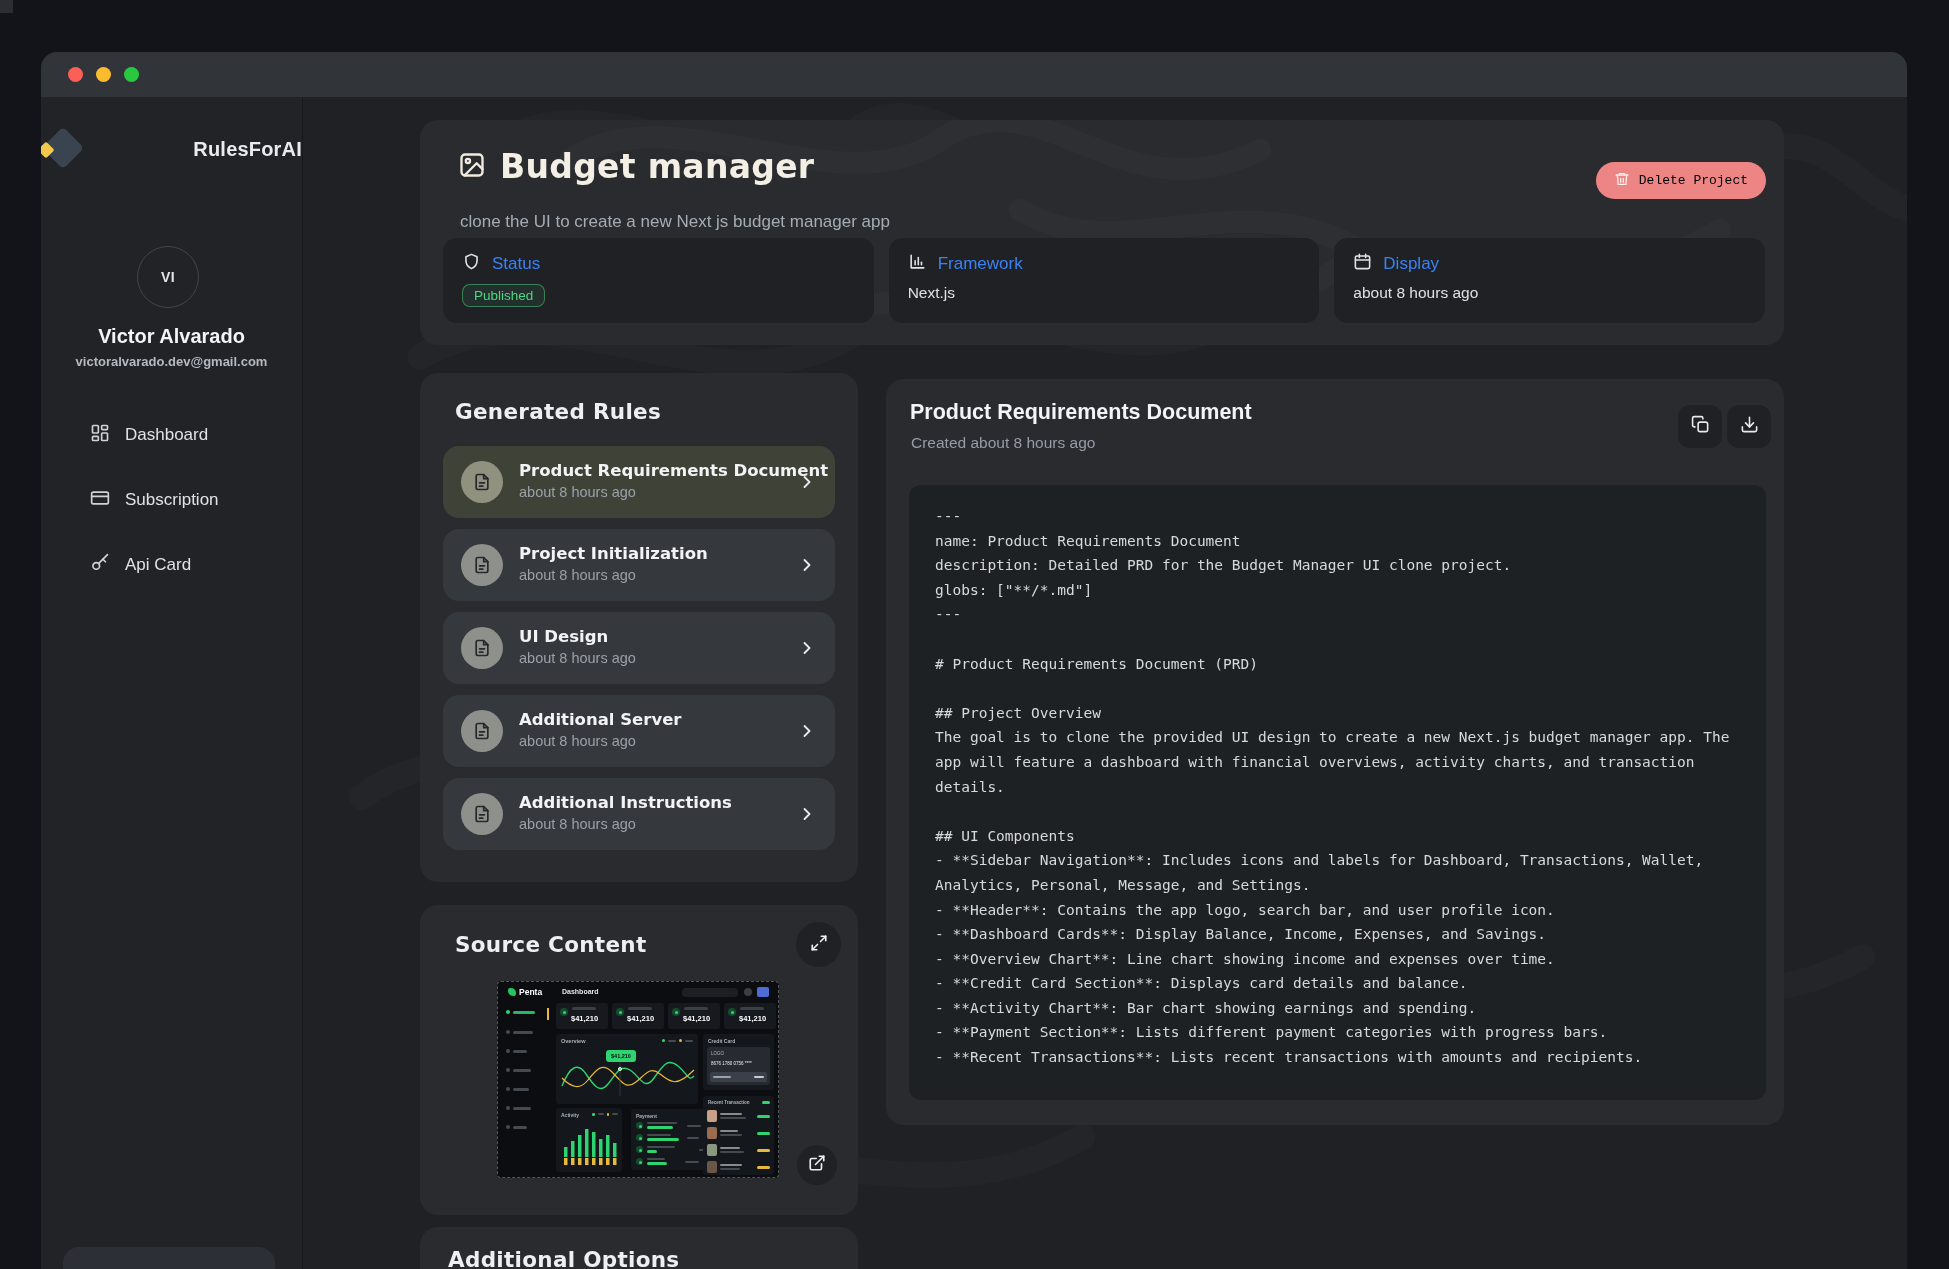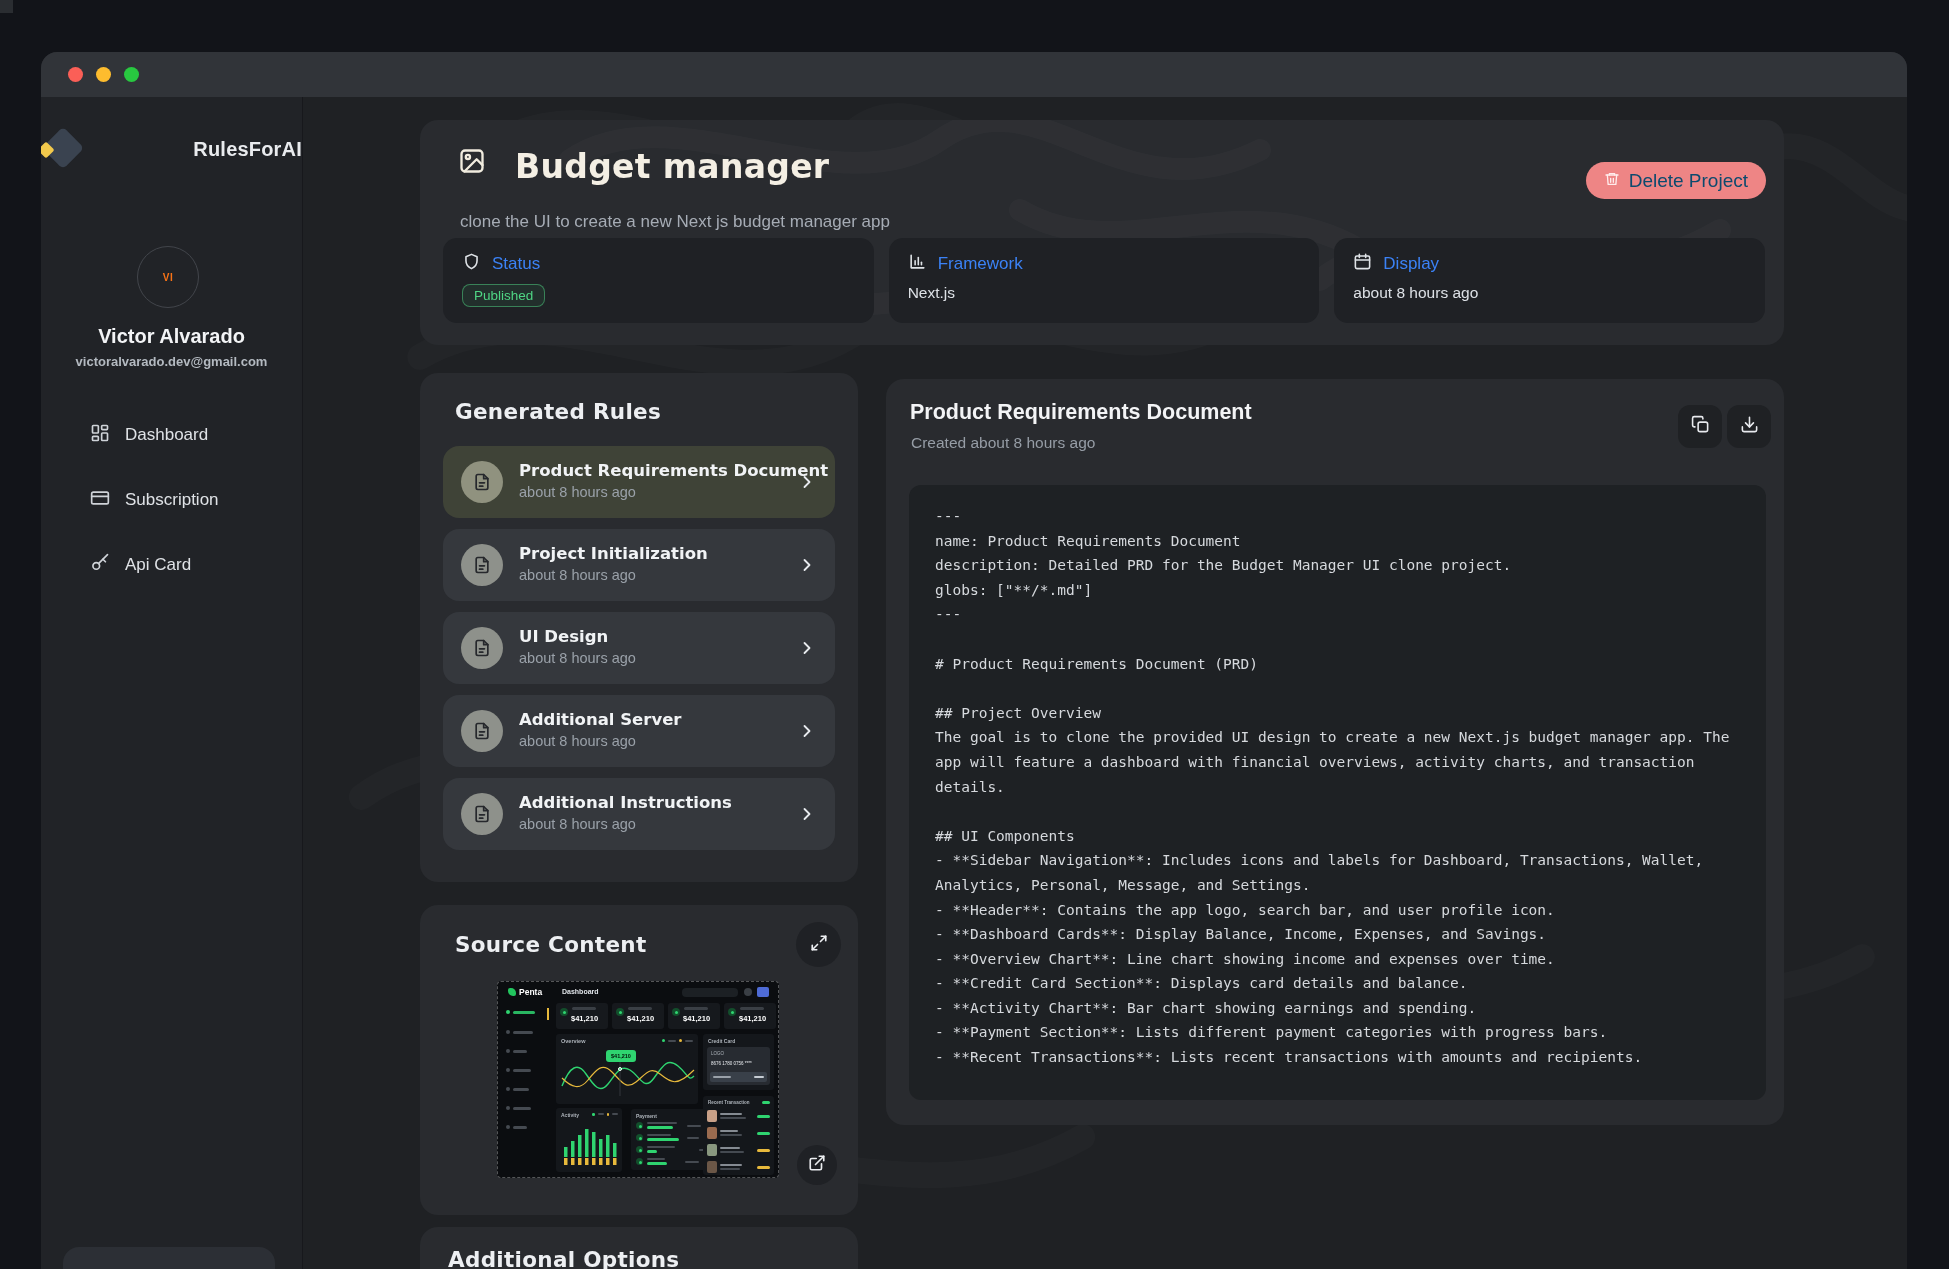--- a/index.html
+++ b/index.html
@@ -16,43 +16,43 @@
 
   .winbody { position:absolute; top:45px; left:0; right:0; bottom:0; display:flex; }
 
   
   .sidebar { position:relative; width:262px; flex:0 0 262px; background:#212327; border-right:1px solid #17181c; }
   .brand { position:absolute; left:0; top:32px; width:100%; display:flex; align-items:center; justify-content:space-between; gap:12px; }
   .diamond-wrap { position:relative; width:40px; height:40px; }
   .diamond-big { position:absolute; left:7px; top:4px; width:30px; height:30px; background:#3a4350; border-radius:5px; transform:rotate(45deg); }
   .diamond-small { position:absolute; left:-1px; top:15px; width:12px; height:12px; background:#f2c94c; border-radius:2px; transform:rotate(45deg); }
   .brand-name { font-size:20px; font-weight:bold; color:#e9ebee; letter-spacing:.2px; }
-  .avatar { position:absolute; left:96px; top:149px; width:62px; height:62px; border-radius:50%; border:1.5px solid #42454b; display:flex; align-items:center; justify-content:center; color:#f97316; font-size:10px; font-weight:bold; letter-spacing:.5px; }
+  .avatar { position:absolute; left:96px; top:149px; width:62px; height:62px; border-radius:50%; border:1.5px solid #42454b; display:flex; align-items:center; justify-content:center; color:#e5e5e5; font-size:14px; font-weight:bold; letter-spacing:.5px; }
   .uname { position:absolute; top:228px; width:100%; text-align:center; color:#f3f4f6; font-size:20px; font-weight:bold; }
   .uemail { position:absolute; top:257px; width:100%; text-align:center; color:#b4bac1; font-size:13px; font-weight:bold; }
   .nav { position:absolute; left:0; top:316px; width:100%; }
   .nav-item { display:flex; align-items:center; gap:15px; padding:10px 0 10px 49px; margin-bottom:21px; color:#dfe2e6; cursor:pointer; }
   .nav-item svg { width:20px; height:20px; stroke:#cfd3d8; }
   .nav-label { font-size:17px; }
   .side-bottom-card { position:absolute; left:22px; top:1150px; width:212px; height:80px; border-radius:16px; background:#2c2f35; }
 
   
   .main { position:relative; flex:1; background:#1f2124; overflow:hidden; }
   .texture { position:absolute; left:0; top:0; width:100%; height:100%; pointer-events:none; }
   .card { position:absolute; background:#292b2f; border-radius:18px; }
 
   
   .header-card { left:117px; top:23px; width:1364px; height:225px; overflow:hidden; }
-  .hc-titlerow { position:absolute; left:38px; top:27px; display:flex; gap:29px; }
+  .hc-titlerow { position:absolute; left:38px; top:27px; display:flex; align-items:center; gap:14px; }
   .hc-titlerow svg { width:28px; height:28px; stroke:#f1ecdf; }
   .hc-title { font-family:"DejaVu Sans",sans-serif; font-size:33px; font-weight:bold; color:#f4efe4; letter-spacing:.3px; }
   .hc-sub { position:absolute; left:40px; top:92px; font-size:17px; color:#a6acb5; }
   .delete-btn { position:absolute; right:18px; top:42px; height:37px; border-radius:19px; background:#ee8585; display:flex; align-items:center; gap:9px; padding:0 18px; cursor:pointer; }
   .delete-btn svg { width:16px; height:16px; stroke:#ffecec; }
-  .delete-btn span { font-size:19px; color:#0c4a6e; }
+  .delete-btn span { font-size:13px; color:#000000;font-family:Liberation Mono, monospace; }
   .stats { position:absolute; left:23px; right:19px; top:118px; height:85px; display:flex; gap:15px; }
   .stat-card { flex:1; background:#1f2125; border-radius:14px; padding:14px 19px; }
   .stat-labelrow { display:flex; align-items:center; gap:11px; color:#3b82f6; }
   .stat-labelrow svg { width:19px; height:19px; stroke:#dfe3e7; }
   .stat-label { font-size:17px; }
   .stat-value { margin-top:9px; font-size:15.5px; color:#dde1e6; }
   .badge-published { display:inline-block; font-size:13.5px; color:#4fd584; background:rgba(79,213,132,.08); border:1px solid rgba(79,213,132,.5); border-radius:8px; padding:3px 11px; }
 
   
   .rules-card { left:117px; top:276px; width:438px; height:509px; }

